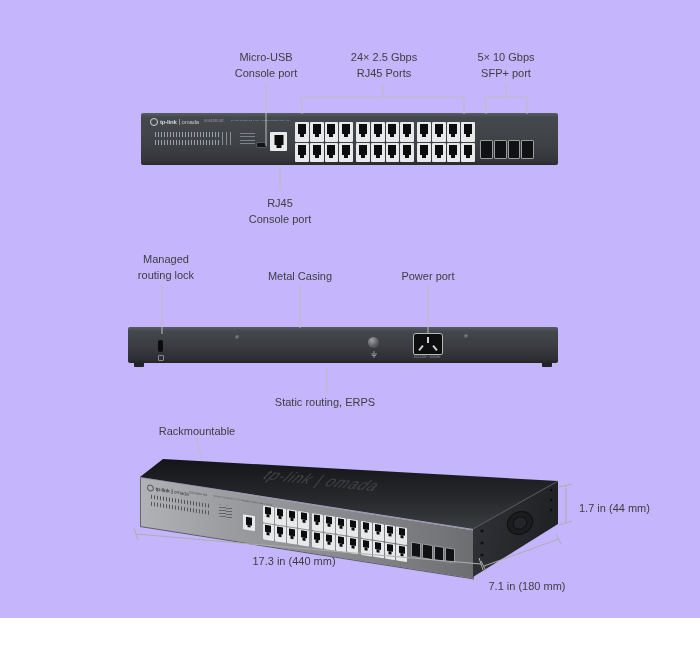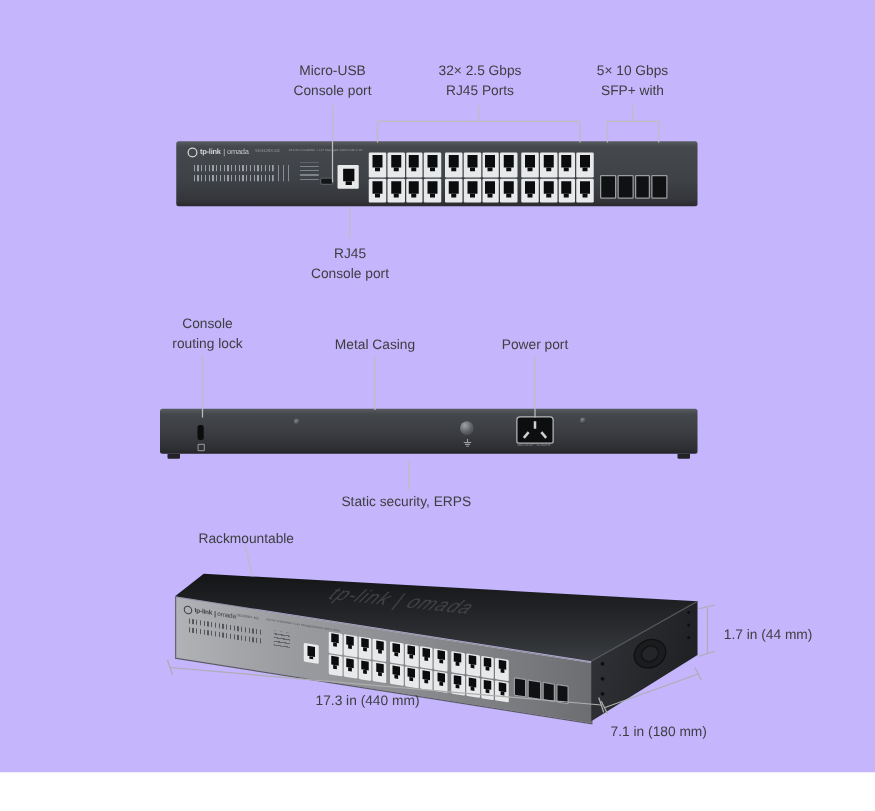--- a/index.html
+++ b/index.html
@@ -106,26 +106,26 @@
 </head>
 <body>
 
 <div class="canvas">
 
   <div class="ann" style="left:266px; top:49px;">
     <div>Micro-USB</div>
     <div>Console port</div>
   </div>
   <div class="ann" style="left:384px; top:49px;">
-    <div>32× 2.5 Gbps</div>
+    <div>24× 2.5 Gbps</div>
     <div>RJ45 Ports</div>
   </div>
   <div class="ann" style="left:506px; top:49px;">
     <div>5× 10 Gbps</div>
-    <div>SFP+ with</div>
+    <div>SFP+ port</div>
   </div>
   <div class="ann" style="left:280px; top:195px;">
     <div>RJ45</div>
     <div>Console port</div>
   </div>
 
   <div class="dev dev-front">
     <div class="logo" style="left:9px; top:5px;">
       <span class="logo-mark"></span>
       <span class="logo-tp">tp-link</span>
@@ -175,26 +175,26 @@
       </div>
     <div class="sfpgroup" style="left:339px; top:27px; width:54px; height:19px;">
       <div class="sfp"></div>
     <div class="sfp"></div>
         <div class="sfp"></div>
         <div class="sfp"></div>
       </div>
   </div>
 
   <div class="ann" style="left:166px; top:251px;">
-    <div>Console</div>
+    <div>Managed</div>
     <div>routing lock</div>
   </div>
   <div class="ann" style="left:300px; top:268px;">Metal Casing</div>
   <div class="ann" style="left:428px; top:268px;">Power port</div>
-  <div class="ann" style="left:325px; top:394px;">Static security, ERPS</div>
+  <div class="ann" style="left:325px; top:394px;">Static routing, ERPS</div>
 
   <div class="dev dev-rear">
     <div class="kslot" style="left:30px; top:13px;"></div>
     <div class="klock-icon" style="left:30px; top:28px;"></div>
     <div class="screw" style="left:107px; top:8px; width:5px; height:5px;"></div>
     <div class="gscrew" style="left:240px; top:10px;"></div>
     <svg style="position:absolute; left:242px; top:24px;" width="8" height="7">
       <path d="M4 0 V2.5 M1 3 H7 M2 4.5 H6 M3 6 H5" stroke="#9aa0a5" stroke-width="0.9" fill="none"></path>
     </svg>
     <div class="inlet" style="left:285px; top:6px;">

